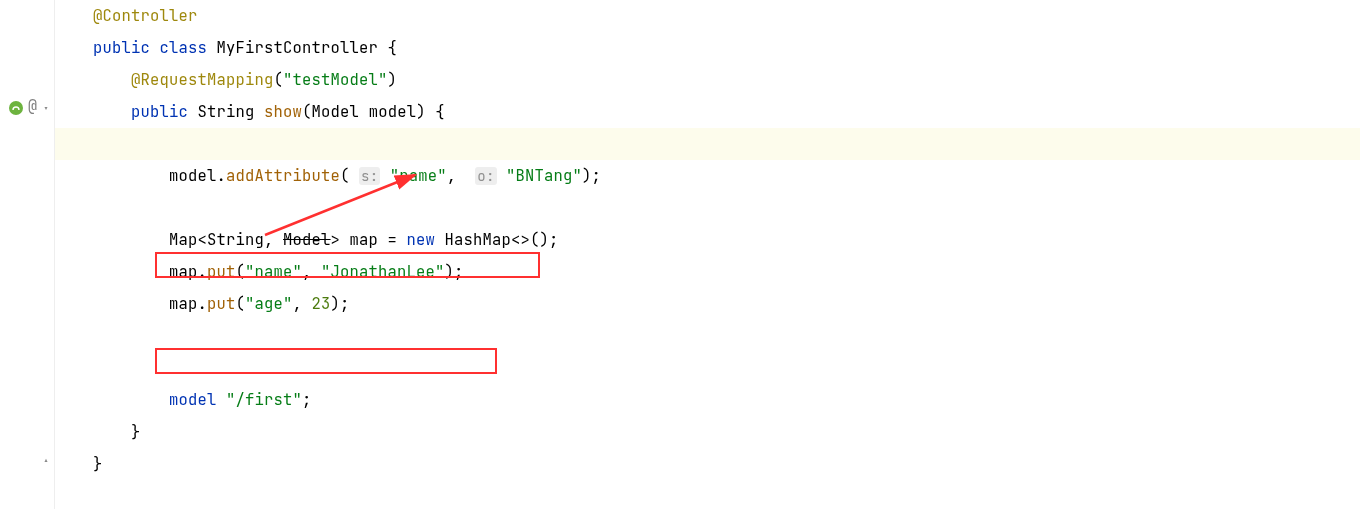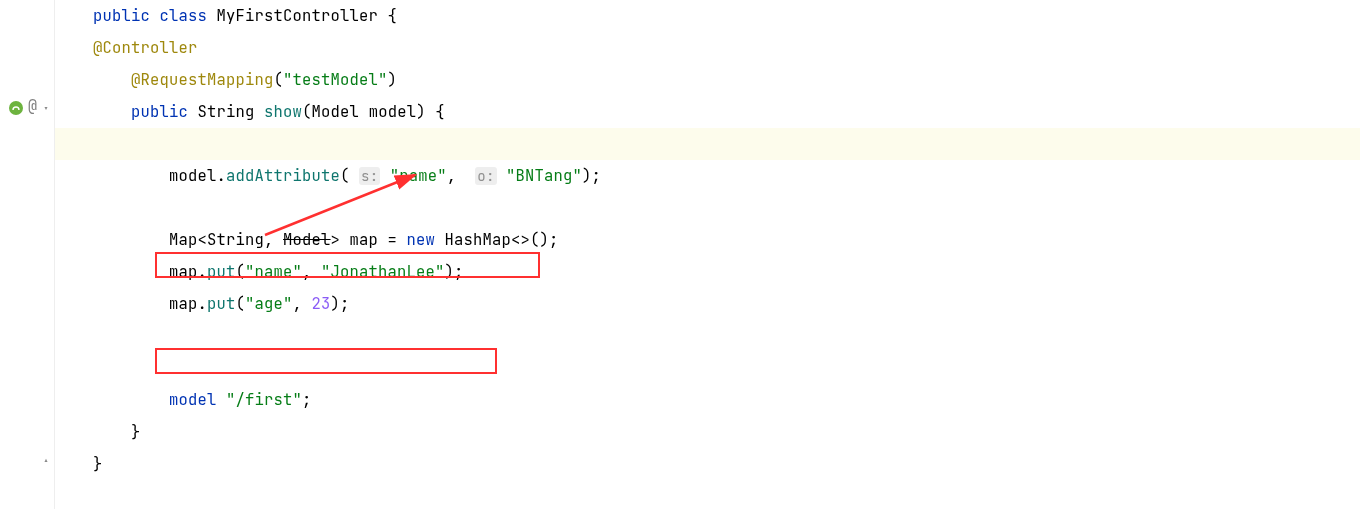--- a/index.html
+++ b/index.html
@@ -40,23 +40,23 @@
   .line {
     height: 32px;
     line-height: 32px;
     white-space: pre;
     position: relative;
     z-index:1;
   }
   .kw { color:#0033B3; }
   .ann { color:#9E880D; }
   .str { color:#067D17; }
-  .mtd { color:#0f766e; }
+  .mtd { color:#a16207; }
   .cls { color:#000000; }
-  .num { color:#8b5cf6; }
+  .num { color:#4d7c0f; }
   .hint {
     background:#eeeeee;
     color:#909090;
     border-radius:3px;
     padding:0 2px;
     font-size:14px;
   }
   .strike { text-decoration: line-through; text-decoration-thickness:1px; }
   .redbox {
     border:2px solid #ff3030;
@@ -87,23 +87,23 @@
       </svg>
     </span>
     <span class="gutter-at" style="left:28px;top:96px;color:#808080;font-size:15px;">@</span>
 
     <span class="fold-chevron" style="left:43px;top:102px;">▾</span>
     <span class="fold-chevron" style="left:43px;top:454px;">▴</span>
   </div>
 
   <div class="code">
 
+    <div class="line">    <span class="ann">@Controller</span></div>
+
     <div class="line">    <span class="kw">public</span> <span class="kw">class</span> <span class="cls">MyFirstController</span><span> {</span></div>
-
-    <div class="line">    <span class="ann">@Controller</span></div>
 
     <div class="line">        <span class="ann">@RequestMapping</span><span>(</span><span class="str">"testModel"</span><span>)</span></div>
 
     <div class="line">        <span class="kw">public</span> <span>String</span> <span class="mtd">show</span><span>(</span><span>Model</span><span> model</span><span>) {</span></div>
 
     <div class="line"></div>
 
     <div class="line">            <span>model.</span><span class="mtd">addAttribute</span><span>( </span><span class="hint">s:</span><span class="str"> "name"</span><span>,  </span><span class="hint">o:</span><span class="str"> "BNTang"</span><span>);</span></div>
 
     <div class="line"></div>

